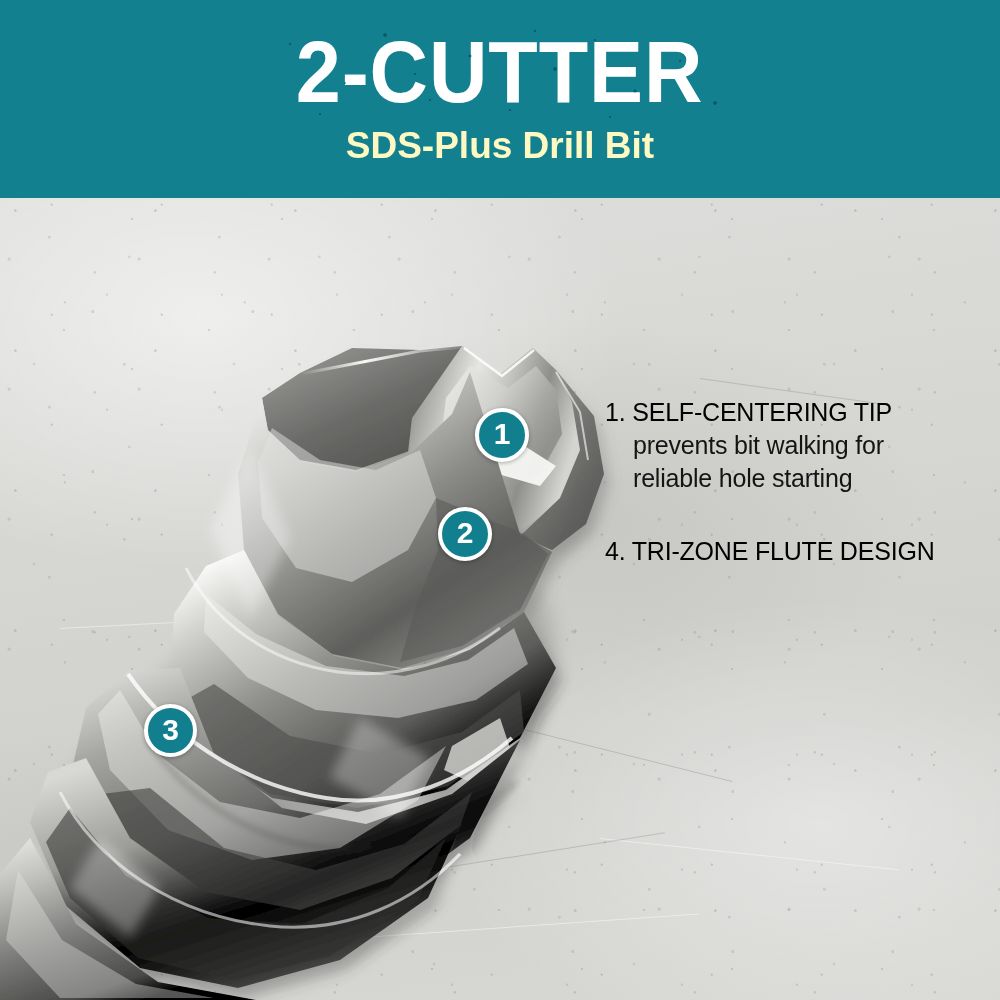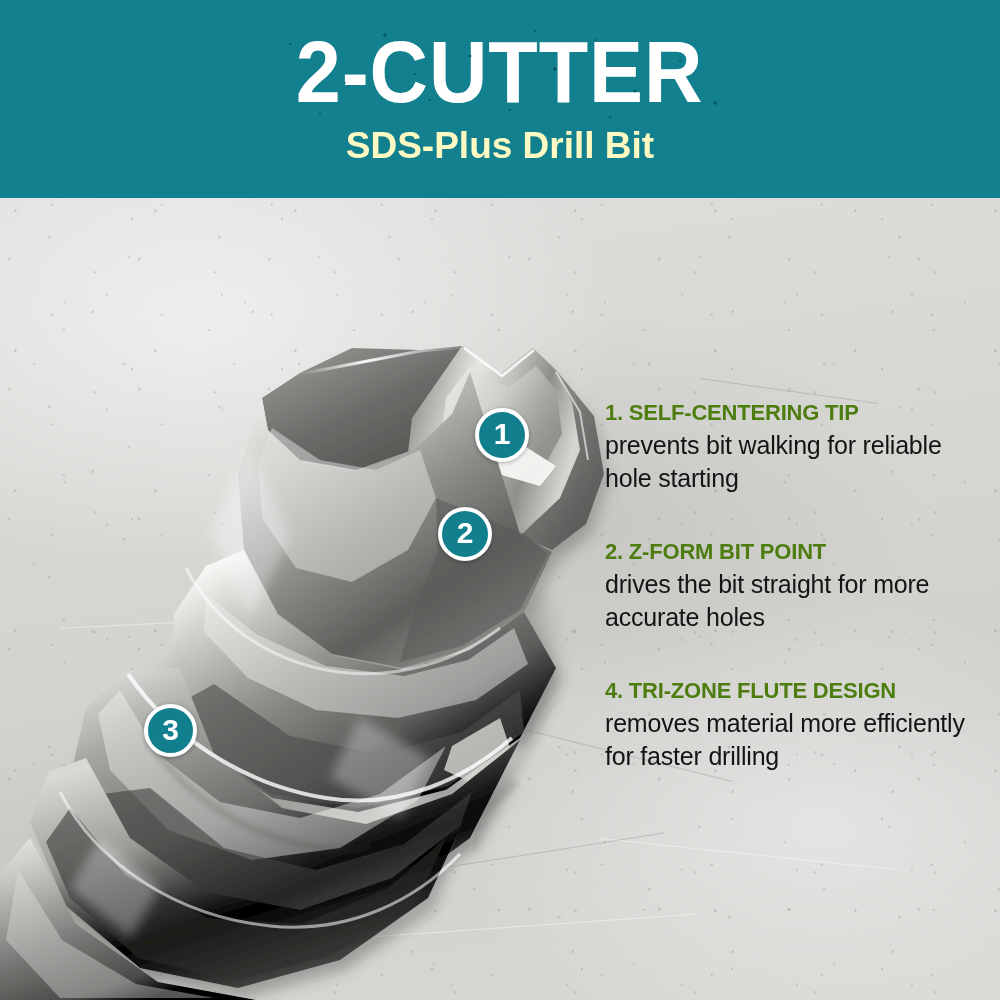--- a/index.html
+++ b/index.html
@@ -100,26 +100,26 @@
   }
   .badge-num { font-size:30px; line-height:1; transform:translateY(-1px); }
 
   
   #features {
     position:absolute; left:605px; top:396px; width:360px;
   }
   .feature { margin-bottom:40px; }
   .feature:last-child { margin-bottom:0; }
   .feature-heading {
-    font-weight:bold; font-size:22px; line-height:33px;
-    color:#4d7c0f; letter-spacing:-0.2px;
+    font-weight:normal; font-size:25px; line-height:33px;
+    color:#000000; letter-spacing:-0.2px;
   }
   .feature-body {
     font-weight:normal; font-size:25px; line-height:33px;
-    color:#141414; letter-spacing:-0.2px;
+    color:#141414; letter-spacing:-0.2px;margin-left:28px;
   }
 </style>
 </head>
 <body>
 
 <div id="page">
 
   <div id="header">
     <div id="header-title">2-CUTTER</div>
     <div id="title-grain"></div>
@@ -303,25 +303,20 @@
     <span class="badge-num">3</span>
   </div>
 
   <div id="features">
 
     <div class="feature">
       <div class="feature-heading">1. SELF-CENTERING TIP</div>
       <div class="feature-body">prevents bit walking for reliable hole starting</div>
     </div>
 
-    <div class="feature">
-      <div class="feature-heading">2. Z-FORM BIT POINT</div>
-      <div class="feature-body">drives the bit straight for more accurate holes</div>
-    </div>
 
     <div class="feature">
       <div class="feature-heading">4. TRI-ZONE FLUTE DESIGN</div>
-      <div class="feature-body">removes material more efficiently for faster drilling</div>
     </div>
 
   </div>
 
 </div>
 
 </body></html>

